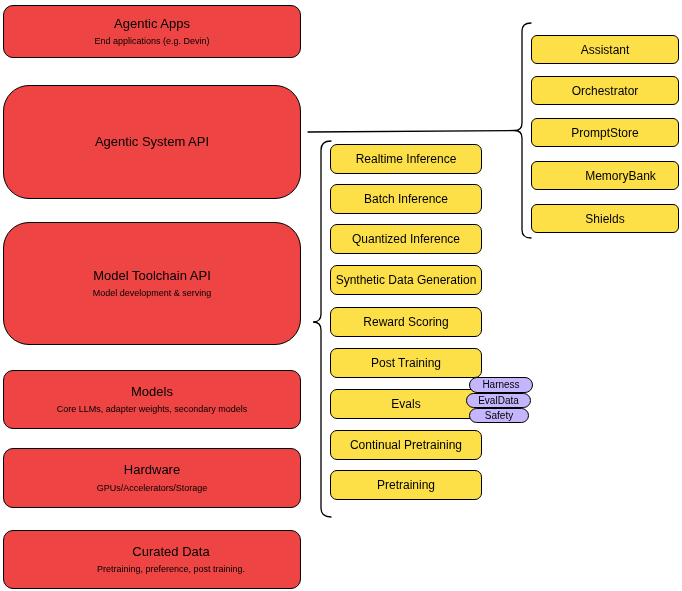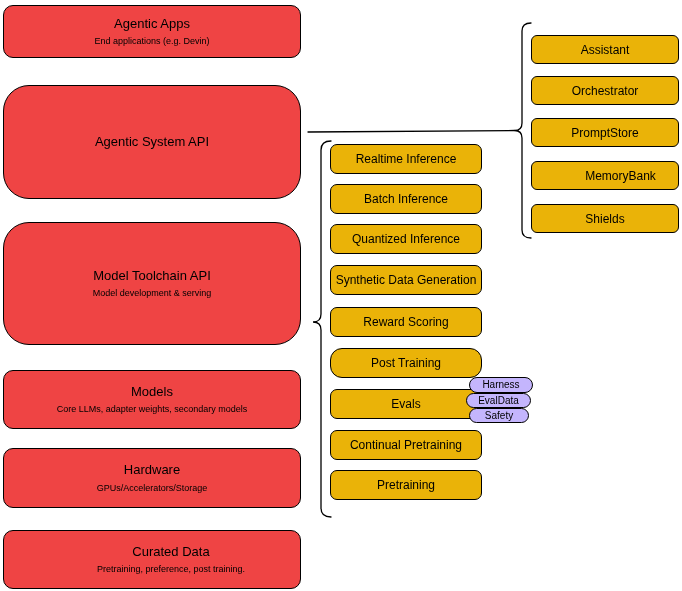--- a/index.html
+++ b/index.html
@@ -34,21 +34,21 @@
     align-items: center;
     justify-content: center;
     text-align: center;
   }
   .box .t { font-size: 13px; line-height: 1.2; }
   .box .s { font-size: 9px;  line-height: 1.2; margin-top: 5px; }
   .node {
     position: absolute;
     box-sizing: border-box;
     border: 1.3px solid #000000;
-    background: #eab308;
+    background: #fde047;
     border-radius: 7px;
     display: flex;
     align-items: center;
     justify-content: center;
     text-align: right;
     font-size: 12px;
     z-index: 2;
   }
   .rnode { border-radius: 6px; }
   .pill {
@@ -103,21 +103,21 @@
   <div class="box" style="left:3px; top:530px; width:298px; height:59px; border-radius:10px;padding-left:38px;">
     <div class="t">Curated Data</div>
     <div class="s">Pretraining, preference, post training.</div>
   </div>
 
   <div class="node" style="left:330px; top:144px; width:152px; height:30px;">Realtime Inference</div>
   <div class="node" style="left:330px; top:184px; width:152px; height:30px;">Batch Inference</div>
   <div class="node" style="left:330px; top:224px; width:152px; height:30px;">Quantized Inference</div>
   <div class="node" style="left:330px; top:265px; width:152px; height:30px;">Synthetic Data Generation</div>
   <div class="node" style="left:330px; top:307px; width:152px; height:30px;">Reward Scoring</div>
-  <div class="node" style="left:330px; top:348px; width:152px; height:30px;border-radius:12px;">Post Training</div>
+  <div class="node" style="left:330px; top:348px; width:152px; height:30px;">Post Training</div>
   <div class="node" style="left:330px; top:389px; width:152px; height:30px;">Evals</div>
   <div class="node" style="left:330px; top:430px; width:152px; height:30px;">Continual Pretraining</div>
   <div class="node" style="left:330px; top:470px; width:152px; height:30px;">Pretraining</div>
 
   <div class="pill" style="left:469px; top:377px; width:64px; height:16px;">Harness</div>
   <div class="pill" style="left:466px; top:393px; width:65px; height:15px;">EvalData</div>
   <div class="pill" style="left:469px; top:408px; width:60px; height:15px;">Safety</div>
 
   <div class="node rnode" style="left:531px; top:35px; width:148px; height:29px;">Assistant</div>
   <div class="node rnode" style="left:531px; top:76px; width:148px; height:29px;">Orchestrator</div>

